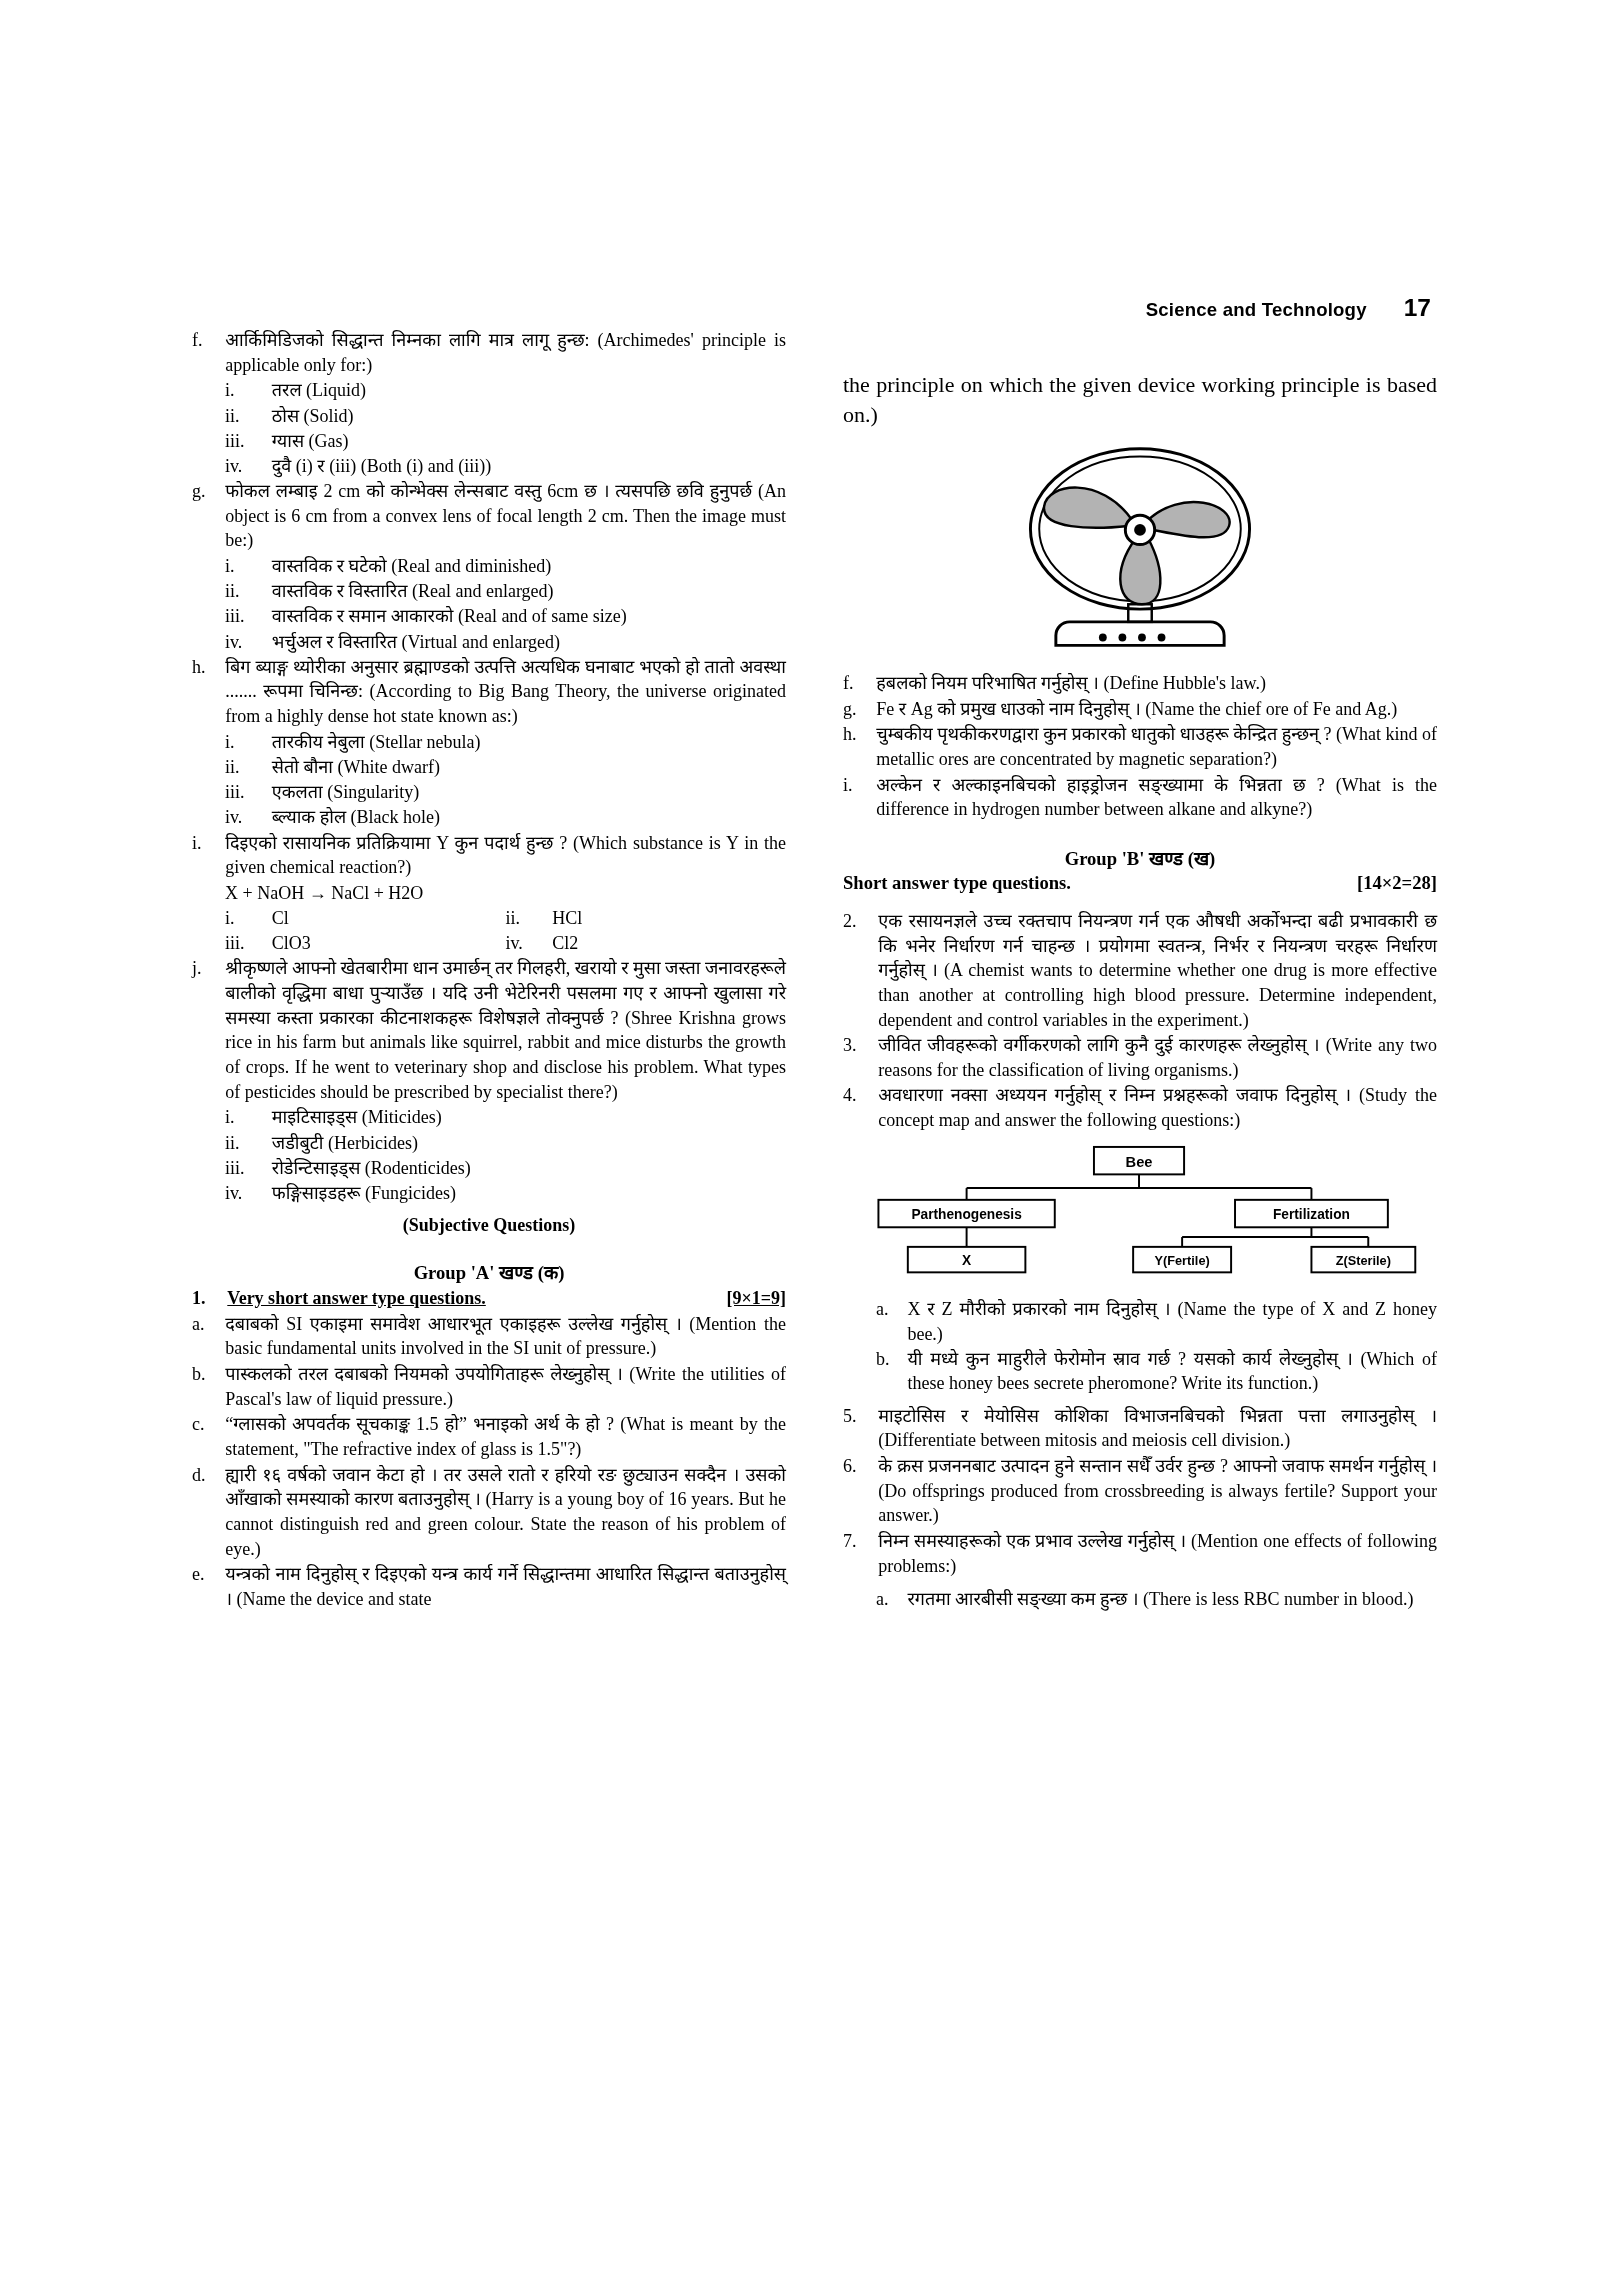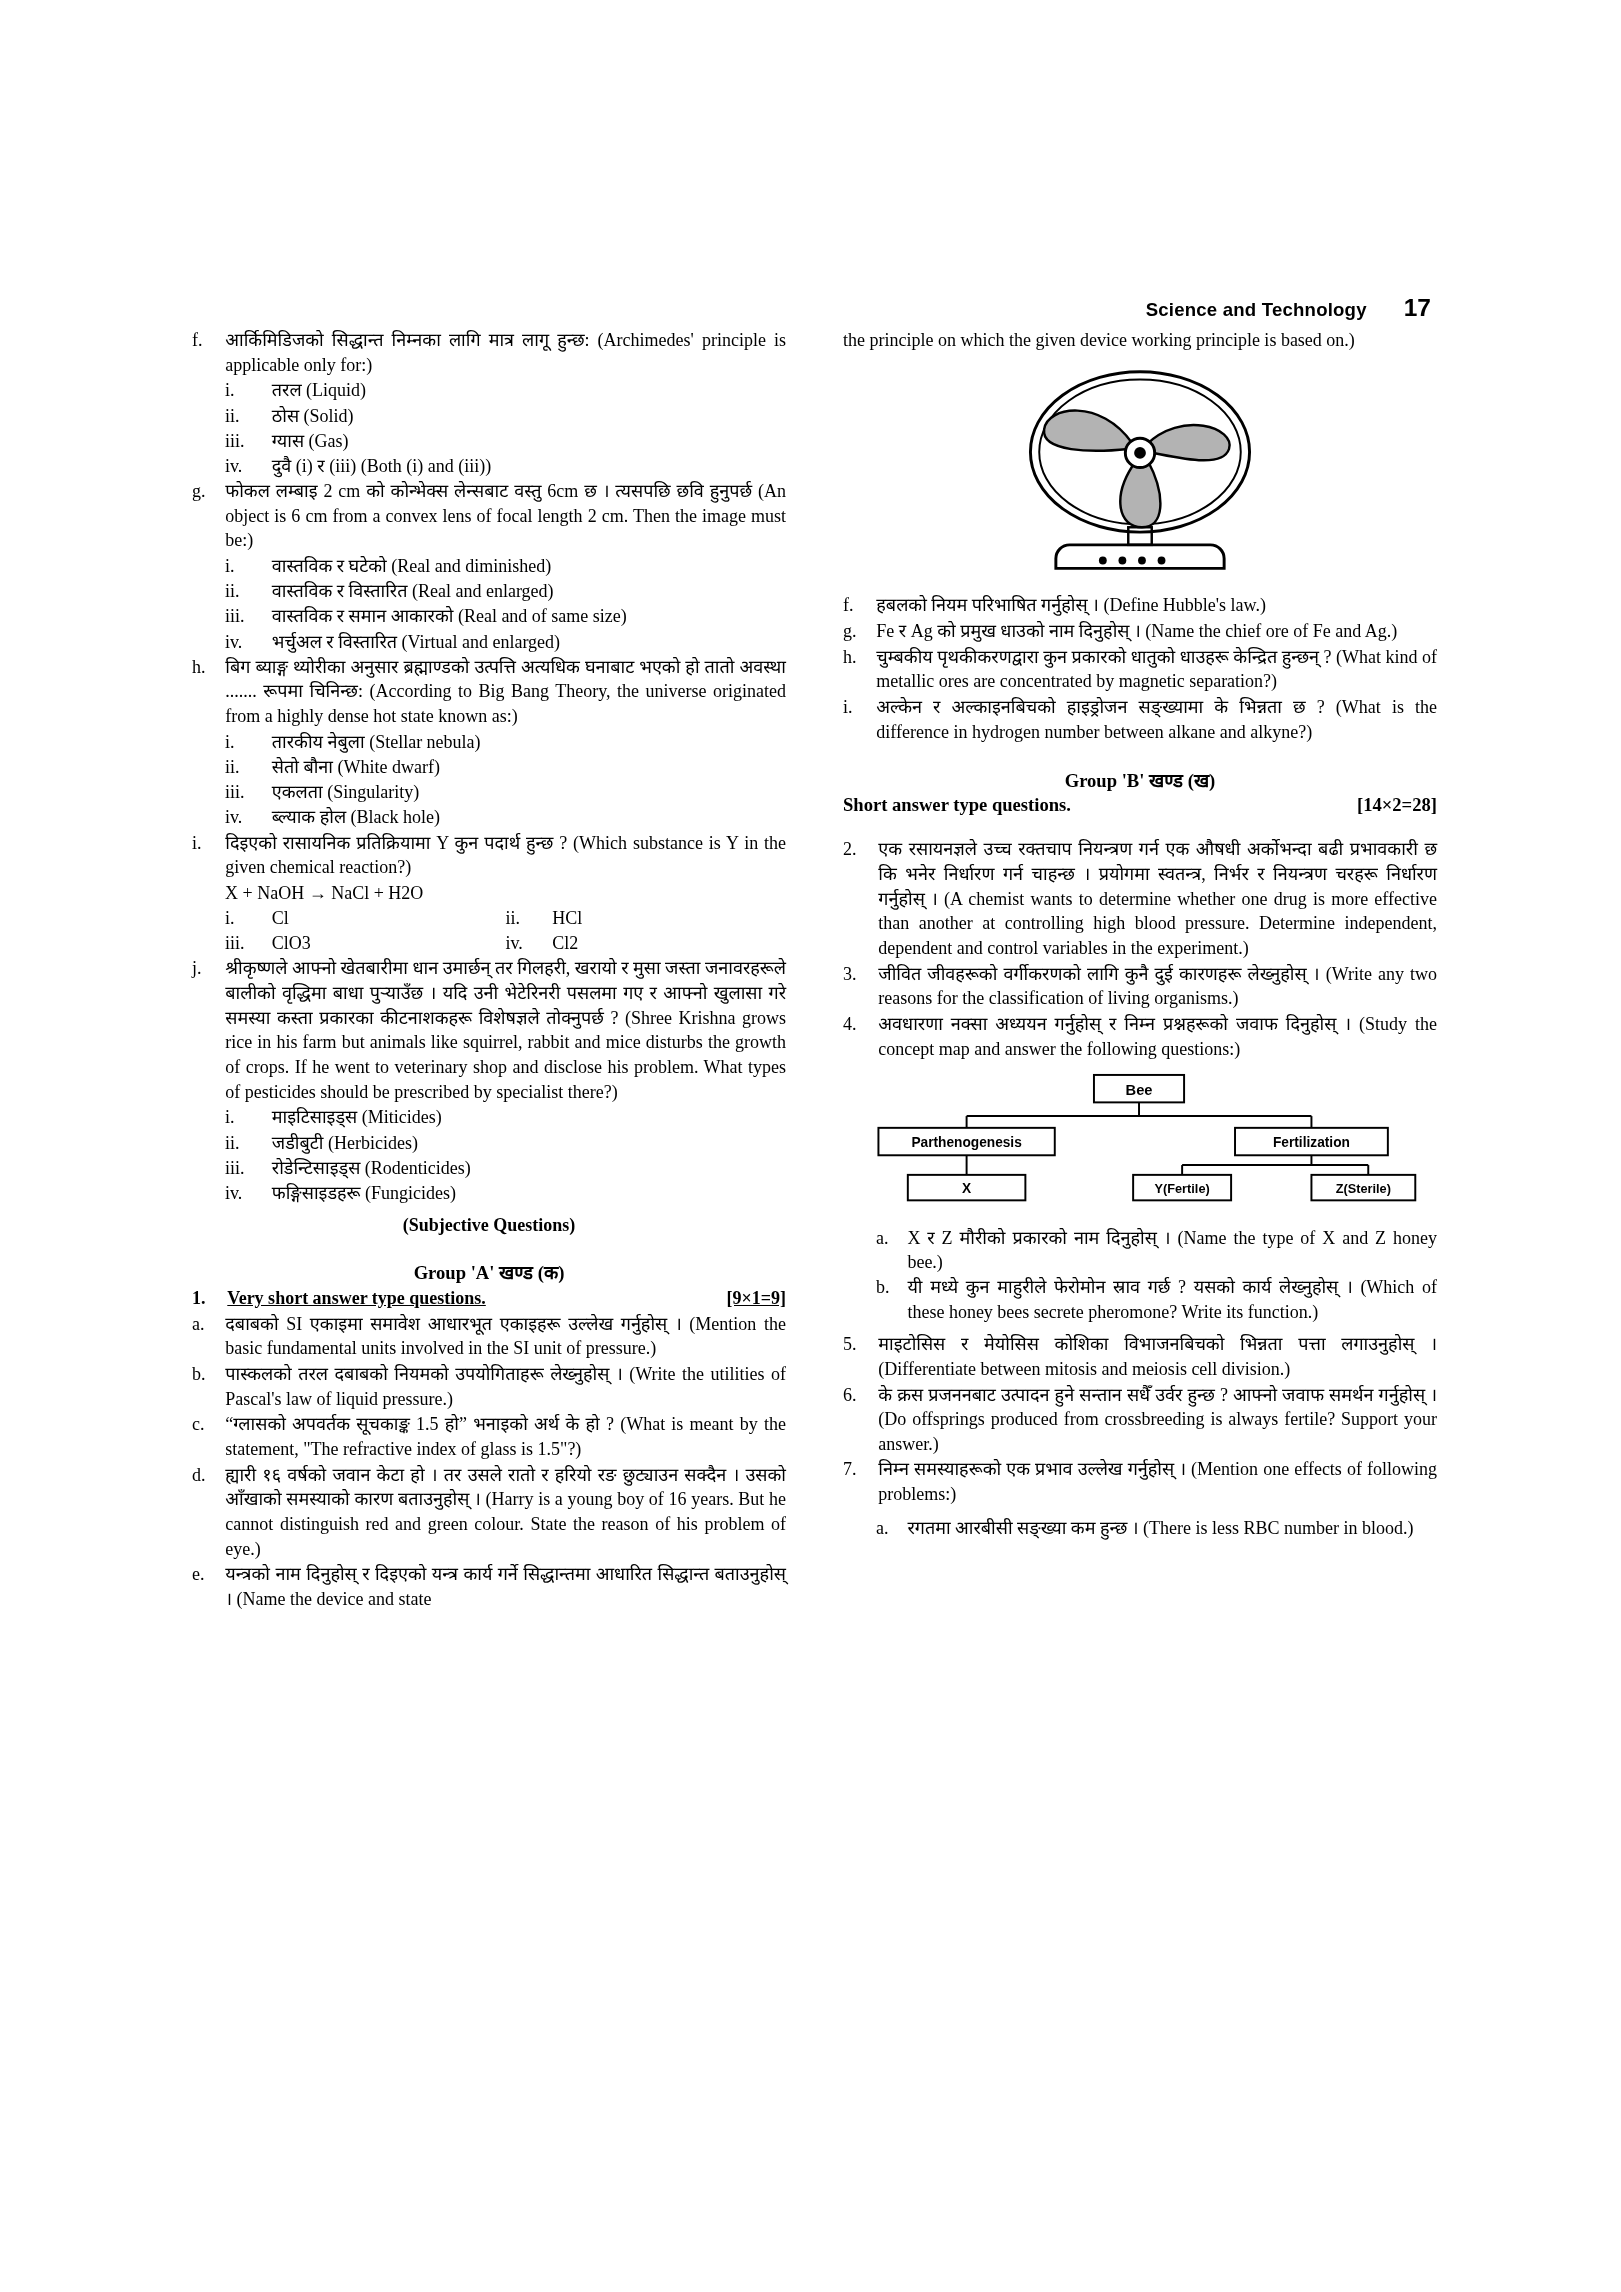--- a/index.html
+++ b/index.html
@@ -5,36 +5,36 @@
   html,body{margin:0;padding:0;background:#ffffff;}
   body{width:1621px;height:2293px;font-family:"Liberation Serif", serif;color:#000;}
   .page{position:relative;width:1621px;height:2293px;padding:0;box-sizing:border-box;}
   .header{position:absolute;top:294px;left:1039px;width:392px;display:flex;justify-content:flex-end;align-items:baseline;gap:37px;}
   .header-title{font-family:"Liberation Sans", sans-serif;font-weight:bold;font-size:18.6px;letter-spacing:0.2px;}
   .header-page{font-family:"Liberation Sans", sans-serif;font-weight:bold;font-size:24.5px;}
   .cols{position:absolute;top:328px;left:192px;width:1245px;display:flex;gap:57px;}
   .col{width:594px;}
   .col.right{width:594px;}
   
-  .line{font-size:18px;line-height:1.37;text-align:justify;}
+  .line{font-size:22px;line-height:1.37;text-align:justify;margin-top:42px;}
   .item{display:flex;gap:9.8px;margin-bottom:1px;}
   .marker{flex:0 0 auto;width:23.5px;text-align:left;font-size:18px;line-height:1.37;}
   .marker.num{width:25.5px;}
   .body{flex:1 1 auto;font-size:18px;line-height:1.37;text-align:justify;}
   .sub{display:flex;gap:7.8px;margin-left:33px;}
   .sub .m{flex:0 0 auto;width:39px;font-size:18px;line-height:1.4;}
   .sub .t{flex:1 1 auto;font-size:18px;line-height:1.4;}
   .twocolopts{display:flex;margin-left:33px;}
   .twocolopts .half{width:50%;display:flex;gap:7.8px;}
   .twocolopts .m{flex:0 0 auto;width:39px;font-size:18px;line-height:1.4;}
   .twocolopts .t{flex:1 1 auto;font-size:18px;line-height:1.4;}
   .gap{height:7.8px;}
   .bold{font-weight:bold;}
   .grouphead{text-align:center;font-weight:bold;font-size:18.6px;margin:23px 0 2px;}
-  .sectionline{display:flex;justify-content:space-between;font-weight:bold;font-size:18.6px;margin-bottom:21px;}
+  .sectionline{display:flex;justify-content:space-between;font-weight:bold;font-size:18.6px;margin-bottom:15px;}
   .subjhead{text-align:center;font-weight:bold;font-size:18px;margin-top:9px;}
   .fan{margin:5.9px auto 9.8px;display:block;}
   .concept{margin:9.8px auto 7.8px;display:block;}
   .indent-a{display:flex;gap:9.8px;margin-left:33px;}
   .indent-a .m{flex:0 0 auto;width:21.6px;font-size:18px;line-height:1.37;}
   .indent-a .t{flex:1 1 auto;font-size:18px;line-height:1.37;text-align:justify;}
   .eq{font-size:18px;line-height:1.4;}
 </style>
 </head>
 <body>

